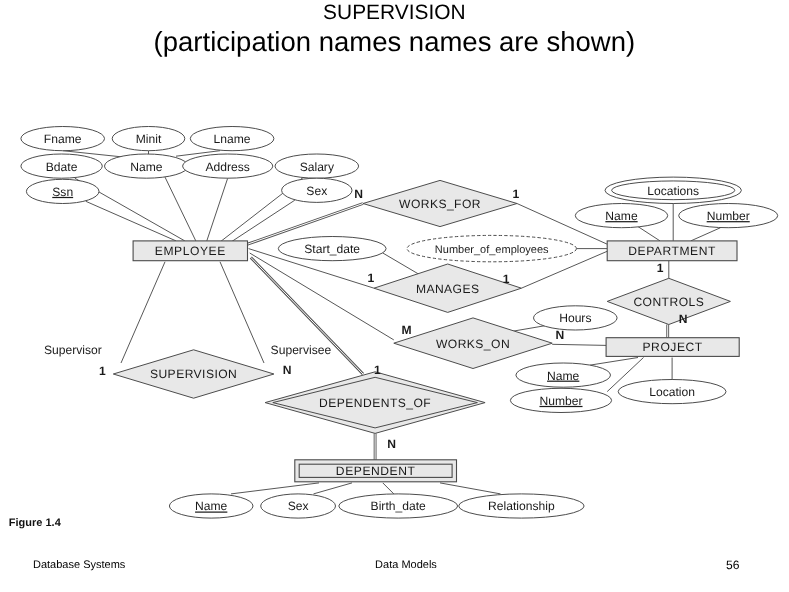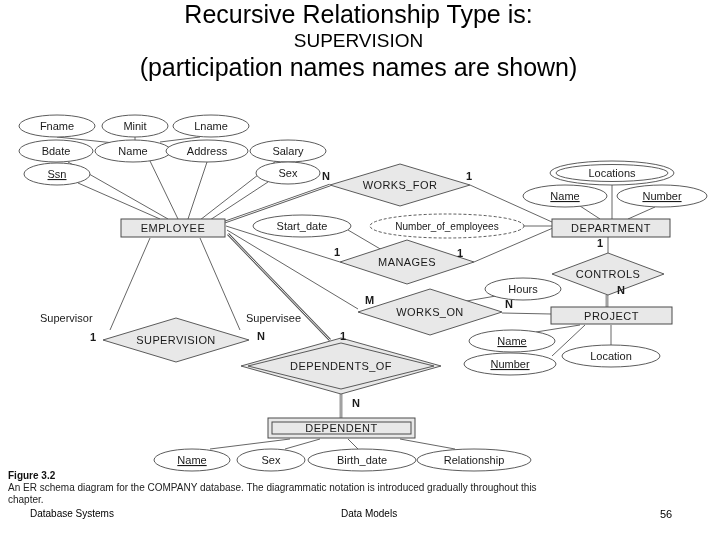--- a/index.html
+++ b/index.html
@@ -26,21 +26,20 @@
   #footer-left{position:absolute;left:30px;top:0;font-size:10px;}
   #footer-center{position:absolute;left:341px;top:0;font-size:10px;}
   #footer-page{position:absolute;left:660px;top:0;font-size:11px;}
 
   text{font-family:"Liberation Sans",sans-serif;}
 </style>
 </head>
 <body>
 
 <div id="title-block">
-  <div id="title-line1">Recursive Relationship Type is:</div>
   <div id="title-line2">SUPERVISION</div>
   <div id="title-line3">(participation names names are shown)</div>
 </div>
 
 <div id="diagram">
   <svg id="er-svg" width="717" height="380" viewBox="0 0 717 380">
     <g id="edges-layer">
         <g>
           <path d="M 57 33 L 124 40" stroke="#555555" stroke-width="0.9" fill="none"></path>
         </g>
@@ -298,21 +297,20 @@
         <text x="257" y="236" font-size="11" font-weight="bold" fill="#1a1a1a">N</text>
         <text x="340" y="236" font-size="11" font-weight="bold" fill="#1a1a1a">1</text>
         <text x="352" y="303" font-size="11" font-weight="bold" fill="#1a1a1a">N</text>
         <text x="40" y="218" font-size="11" fill="#1a1a1a">Supervisor</text>
         <text x="246" y="218" font-size="11" fill="#1a1a1a">Supervisee</text>
       </g>
   </svg>
 </div>
 
 <div id="figure-caption">
-  <div id="figure-label">Figure 3.2</div>
-  <div id="figure-text">An ER schema diagram for the COMPANY database. The diagrammatic notation is introduced gradually throughout this chapter.</div>
+  <div id="figure-label">Figure 1.4</div>
 </div>
 
 <div id="footer">
   <div id="footer-left">Database Systems</div>
   <div id="footer-center">Data Models</div>
   <div id="footer-page">56</div>
 </div>
 
 </body></html>

